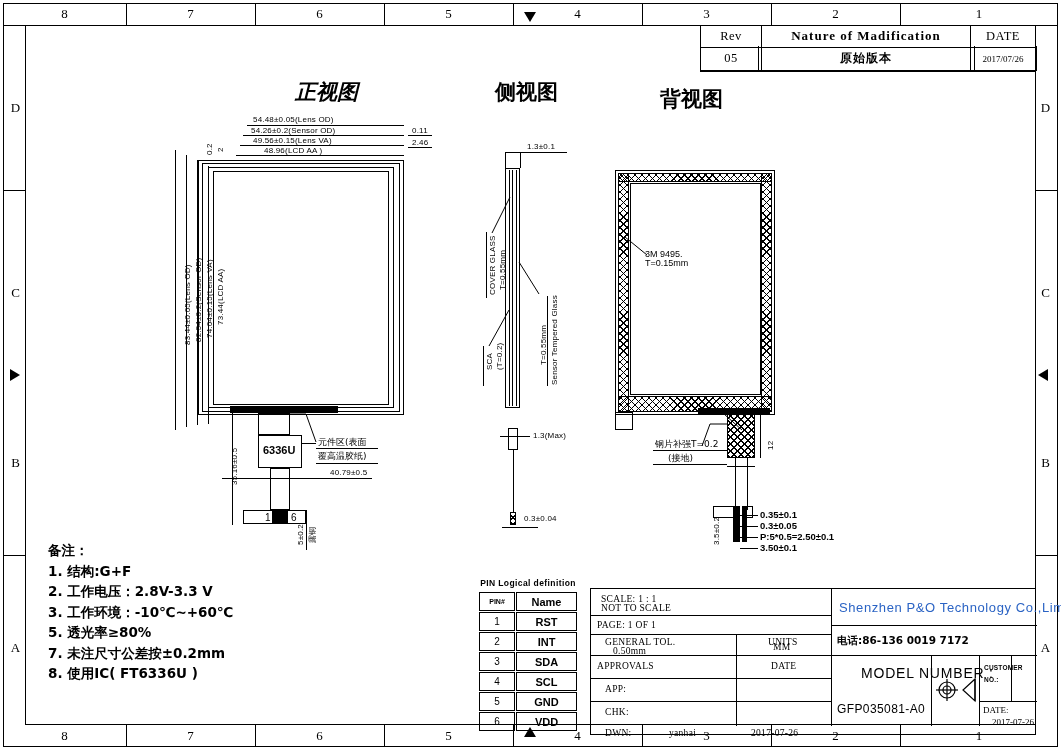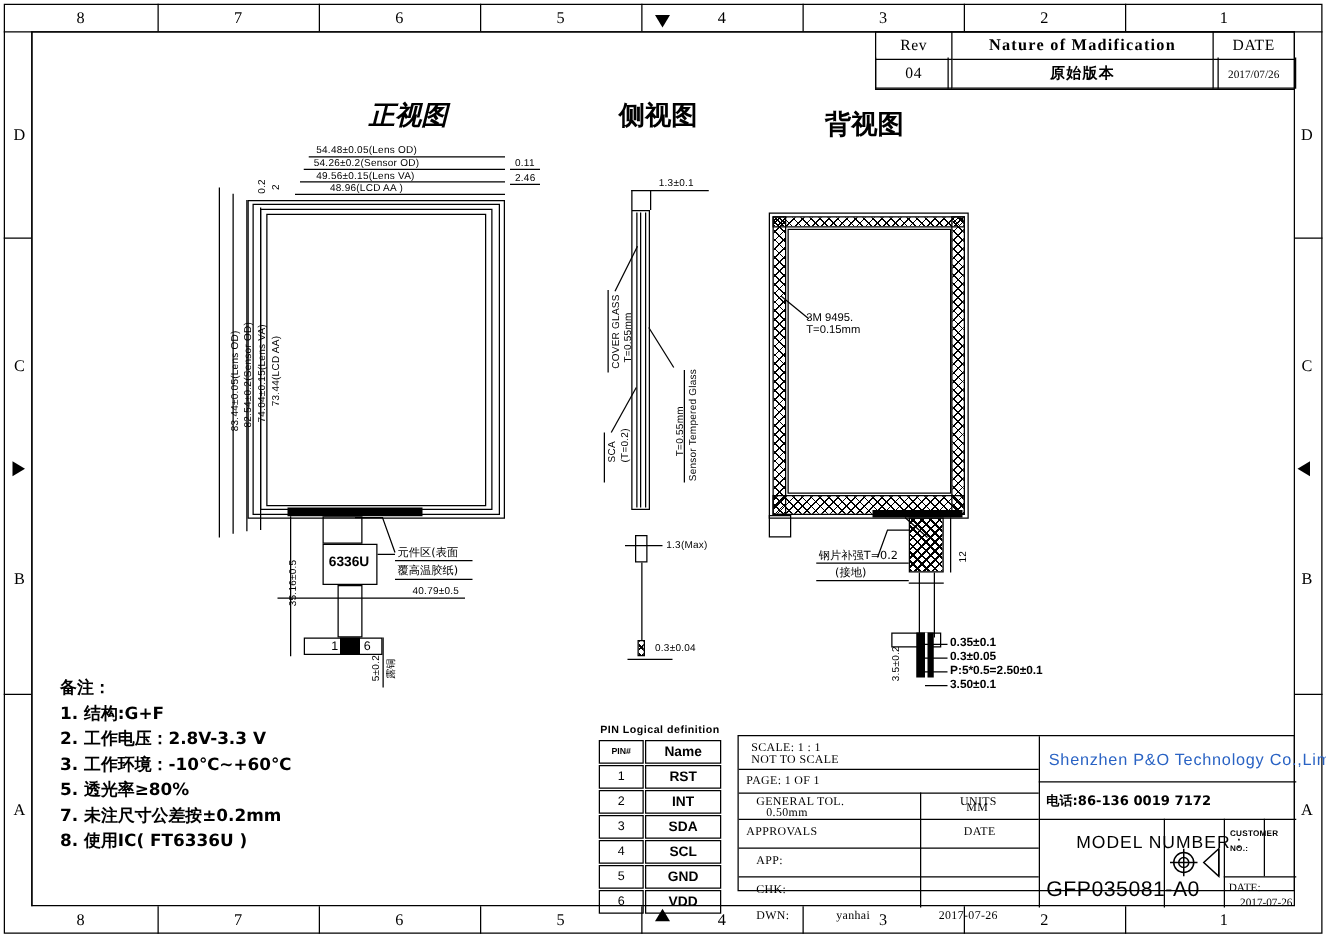--- a/index.html
+++ b/index.html
@@ -82,33 +82,33 @@
              font-weight:bold;letter-spacing:.4px;margin-bottom:3px;
              text-align:center;}
   #pin-table{border-collapse:separate;border-spacing:1px;width:100px;}
   #pin-table td{border:1px solid #000;text-align:center;height:15px;
                 font-family:"Liberation Sans",sans-serif;}
   .pin-n{width:32px;font-size:10px;}
   .pin-nh{width:32px;font-size:7px;font-weight:bold;}
   .pin-v{font-size:11px;font-weight:bold;}
 
   
-  #title-block{position:absolute;left:590px;top:588px;width:446px;height:125px;
+  #title-block{position:absolute;left:590px;top:588px;width:446px;height:147px;
                border:1.2px solid #000;box-sizing:border-box;}
   #title-block .cell{position:absolute;box-sizing:border-box;}
   .tb-l{font-family:"Liberation Serif",serif;font-size:9.5px;
         letter-spacing:.3px;white-space:nowrap;}
   .tb-company{font-family:"Liberation Sans",sans-serif;font-size:13px;
               color:#2a63c4;letter-spacing:.6px;white-space:nowrap;
               font-weight:normal;}
   .tb-phone{font-family:"DejaVu Sans",sans-serif;font-size:10.5px;
             font-weight:bold;white-space:nowrap;}
   .tb-model{font-family:Liberation Sans, sans-serif;font-size:14px;
             letter-spacing:.8px;white-space:nowrap;margin-left:24px;}
-  .tb-modelv{font-family:"Liberation Sans",sans-serif;font-size:17px;
+  .tb-modelv{font-family:"Liberation Sans",sans-serif;font-size:12px;
              letter-spacing:.4px;white-space:nowrap;}
   .tb-cust{font-family:"Liberation Sans",sans-serif;font-size:6.5px;
            font-weight:bold;letter-spacing:.2px;white-space:nowrap;}
   .tb-date{font-family:"Liberation Serif",serif;font-size:9px;white-space:nowrap;}
 </style>
 </head>
 <body>
 
 <div class="bx" id="outer-frame"></div>
 <div class="bx" id="inner-frame"></div>
@@ -175,21 +175,21 @@
 
 <div class="bx" id="rev-table">
   <table>
     <tbody>
         <tr>
       <td class="rev-h" style="width:58px;">Rev</td>
       <td class="rev-nat">Nature of Madification</td>
       <td class="rev-h" style="width:62px;">DATE</td>
     </tr>
     <tr>
-      <td class="rev-h">04</td>
+      <td class="rev-h">05</td>
       <td class="rev-nat cjk" style="font-size:12px;">原始版本</td>
       <td class="rev-d">2017/07/26</td>
     </tr>
   </tbody>
     </table>
 </div>
 <div class="hline" style="left:700px;top:71px;width:336px;"></div>
 <div class="vline" style="left:700px;top:46px;height:25px;"></div>
 <div class="vline" style="left:758px;top:46px;height:25px;"></div>
 <div class="vline" style="left:974px;top:46px;height:25px;"></div>

